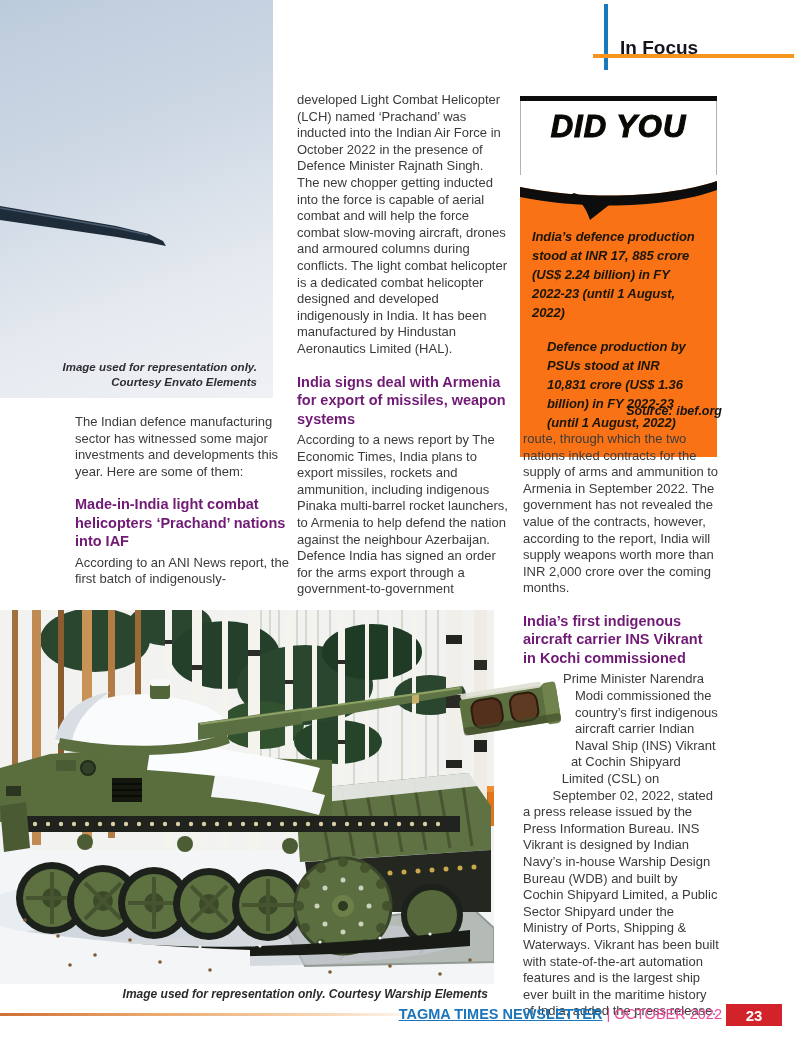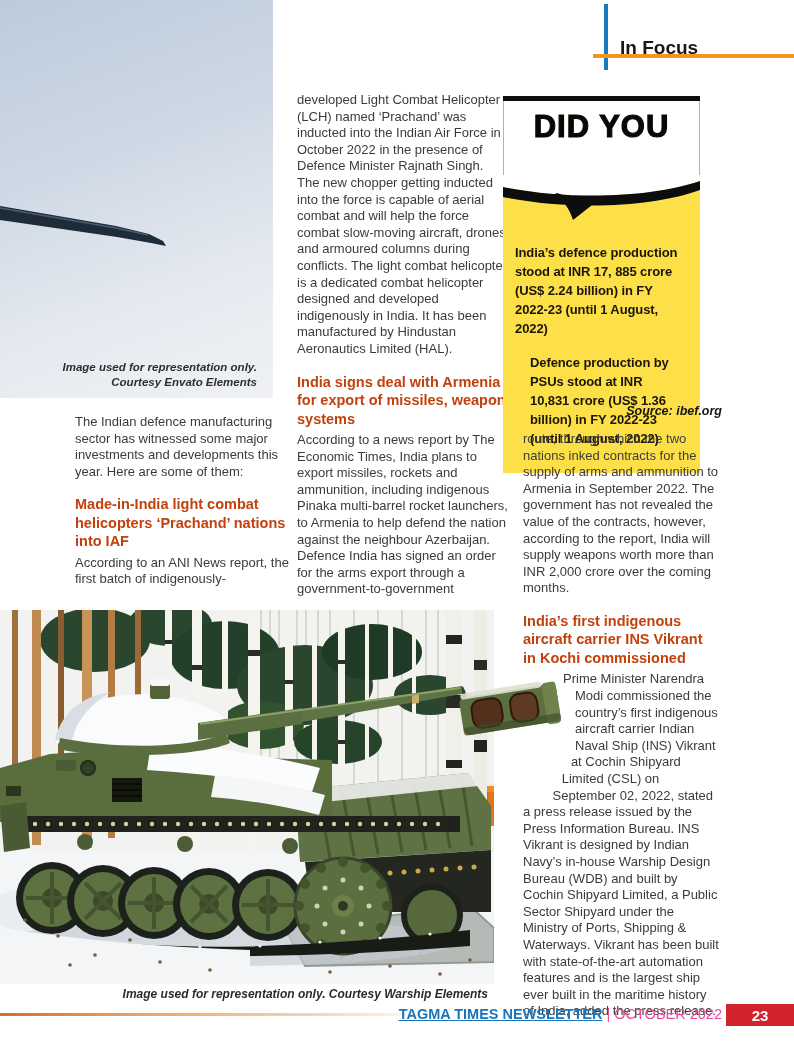--- a/index.html
+++ b/index.html
@@ -16,50 +16,50 @@
     background:linear-gradient(160deg,#bccbdc 0%,#cfd9e5 40%,#e6eaf0 72%,#eff1f4 100%);}
   .photo-top svg{position:absolute;left:0;top:0;}
   .caption-top{position:absolute;right:16px;bottom:8px;text-align:right;
     font-style:italic;font-weight:bold;font-size:11.5px;line-height:15px;color:#2d2d33;margin-left:32px;}
   
   .col{position:absolute;}
   .col-left{left:75px;top:414px;width:216px;}
   .col-mid{left:297px;top:92px;width:211px;}
   .col-right{left:523px;top:431px;width:196px;}
   .body-p{font-size:13px;line-height:16.6px;color:#3b3b3b;margin:0 0 15px 0;}
-  .story-h{font-size:14.5px;line-height:18.5px;font-weight:bold;color:#c2410c;margin:0 0 4px 0;}
-  
-  .dyk{position:absolute;left:503px;top:96px;width:197px;background:#fde047;}
+  .story-h{font-size:14.5px;line-height:18.5px;font-weight:bold;color:#701a75;margin:0 0 4px 0;}
+  
+  .dyk{position:absolute;left:520px;top:96px;width:197px;background:#f97316;font-style:italic;}
   .dyk-topbar{height:5px;background:#0d0d0d;}
   .dyk-bubble{background:#ffffff;border-left:1px solid #b3b3b3;border-right:1px solid #b3b3b3;
     text-align:center;padding-top:10px;height:64px;}
   .dyk-title{font-size:31px;line-height:32px;font-weight:bold;color:#0a0804;
     letter-spacing:1px;-webkit-text-stroke:1.1px #0a0804;}
   .dyk-curve{display:block;}
   .dyk-facts{padding:6px 12px 10px 12px;}
   .dyk-fact{font-size:13px;line-height:19px;font-weight:bold;color:#1b1507;
-    letter-spacing:-0.1px;margin:16px 0 11px 0;}
+    letter-spacing:-0.1px;margin:0 0 11px 0;}
   .dyk-fact:last-child{margin:15px;}
   .dyk-source{position:absolute;left:521px;top:404px;width:201px;text-align:right;
     font-style:italic;font-weight:bold;font-size:12.5px;color:#141414;}
   
   .muzzle-spacer{float:left;width:46px;height:116px;margin:2px 6px 0 0;
     shape-outside:polygon(0 0,50% 0,100% 26%,100% 64%,55% 100%,0 100%);}
   .muzzle{position:absolute;left:459px;top:662px;width:108px;height:96px;}
   
   .photo-tank{position:absolute;left:0;top:610px;width:494px;height:374px;}
   .caption-tank{position:absolute;left:0;top:987px;width:488px;text-align:right;
     font-style:italic;font-weight:bold;font-size:12px;color:#2b2b2b;}
   
   .footer-line{position:absolute;left:0;top:1013px;width:430px;height:3px;
     background:linear-gradient(to right,#cf7034 0%,#eaa76c 35%,#f7d6b4 75%,rgba(255,255,255,0) 100%);}
   .footer-text{position:absolute;top:1006px;right:72px;font-size:14.5px;white-space:nowrap;}
   .footer-title{color:#1b75bb;font-weight:bold;text-decoration:underline;}
   .footer-issue{color:#ec4899;font-weight:normal;}
-  .page-badge{position:absolute;left:726px;top:1004px;width:68px;height:22px;background:#d2232a;
+  .page-badge{position:absolute;left:726px;top:1004px;width:56px;height:22px;background:#d2232a;
     color:#ffffff;font-weight:bold;font-size:15px;display:flex;align-items:center;justify-content:center;}
 </style>
 </head>
 <body>
 
 <div class="page">
 
   <div class="header-vline"></div>
   <div class="header-hline"></div>
   <div class="header-label">In Focus</div>

